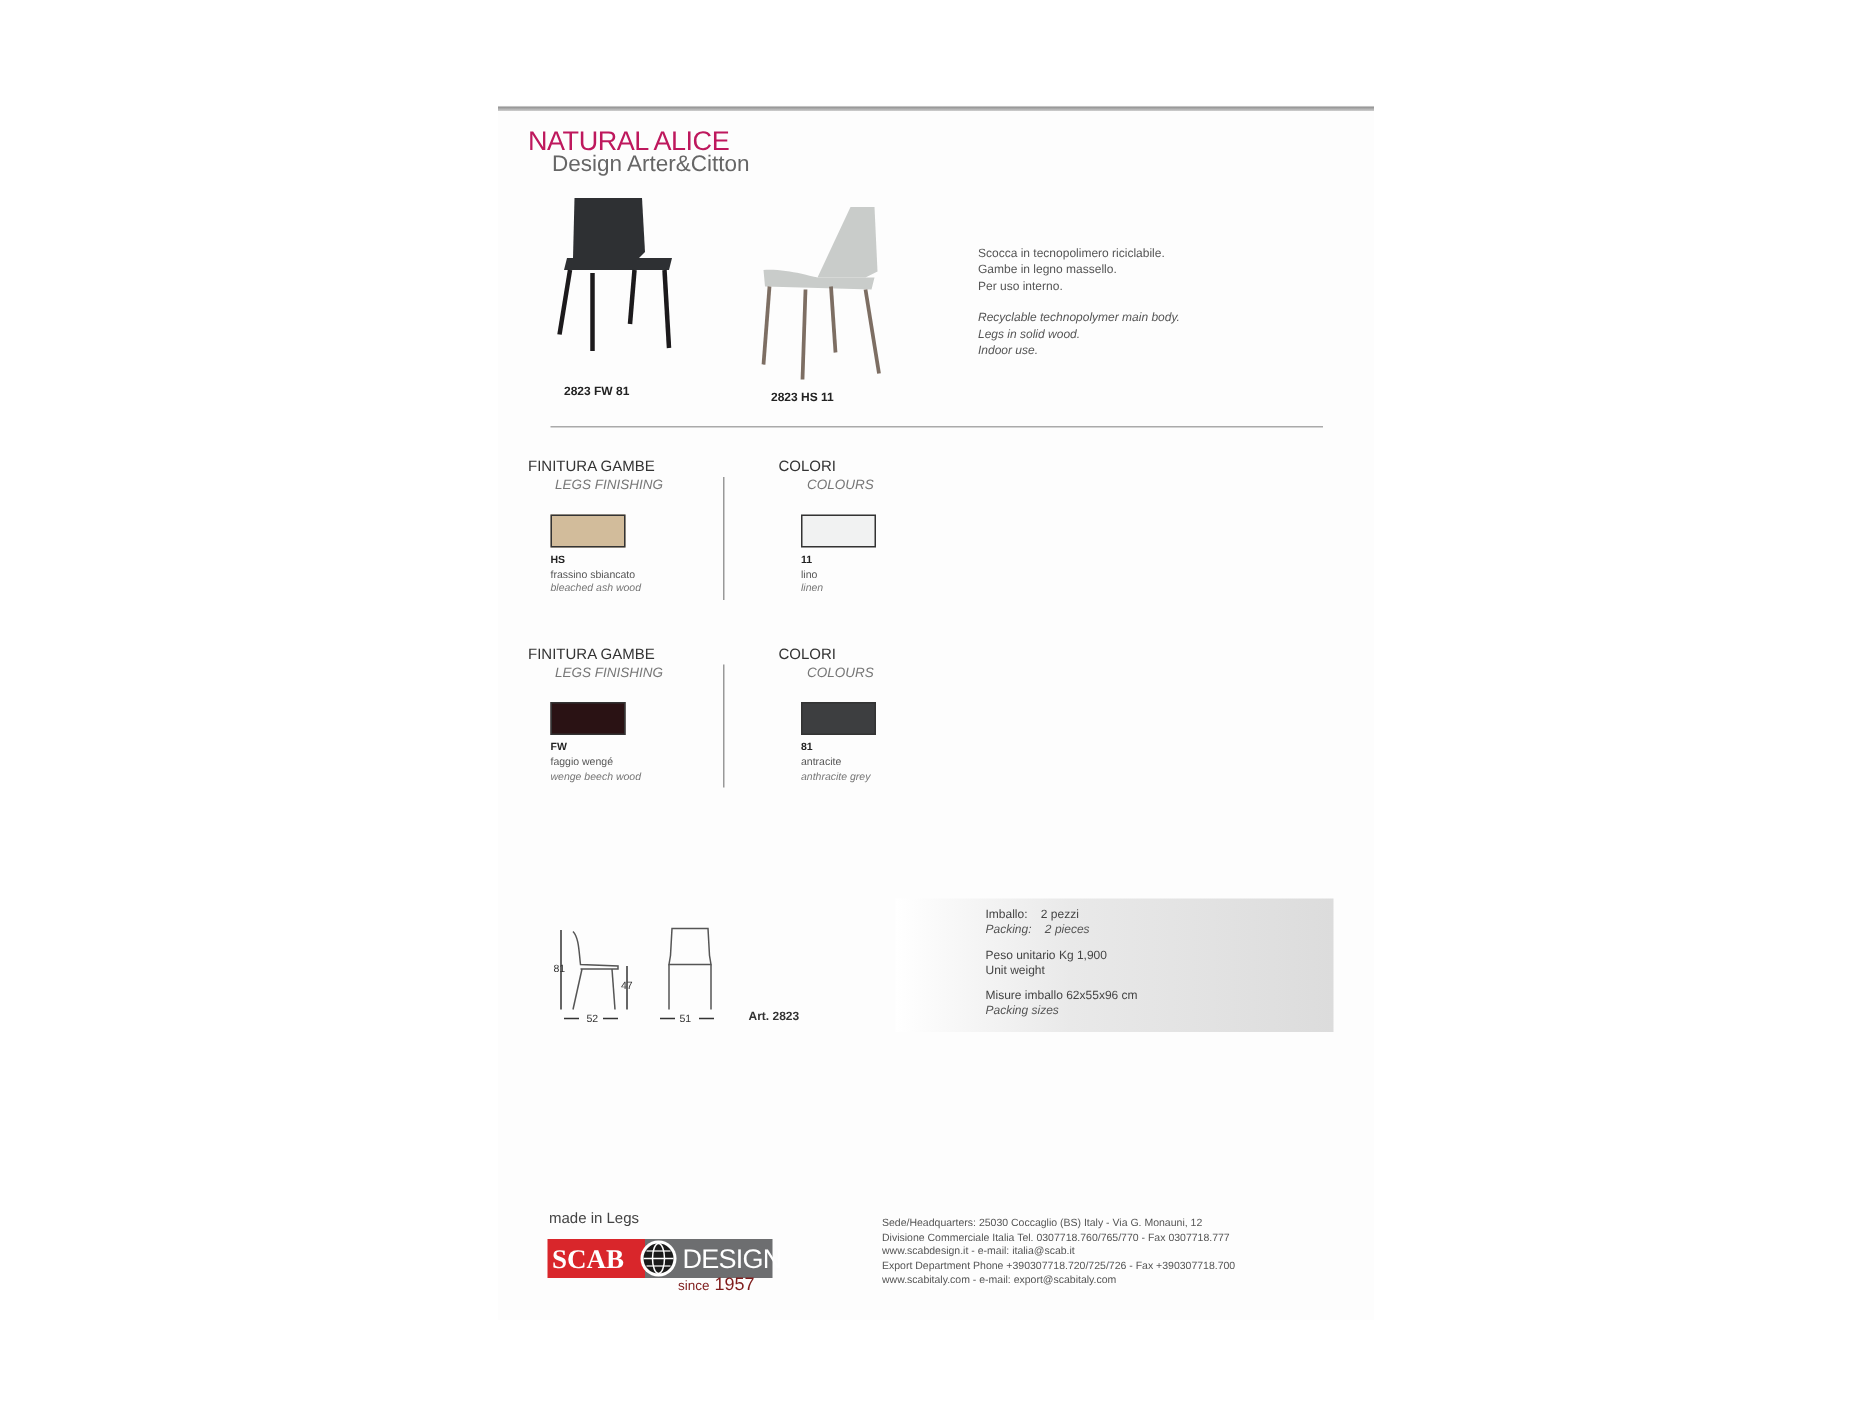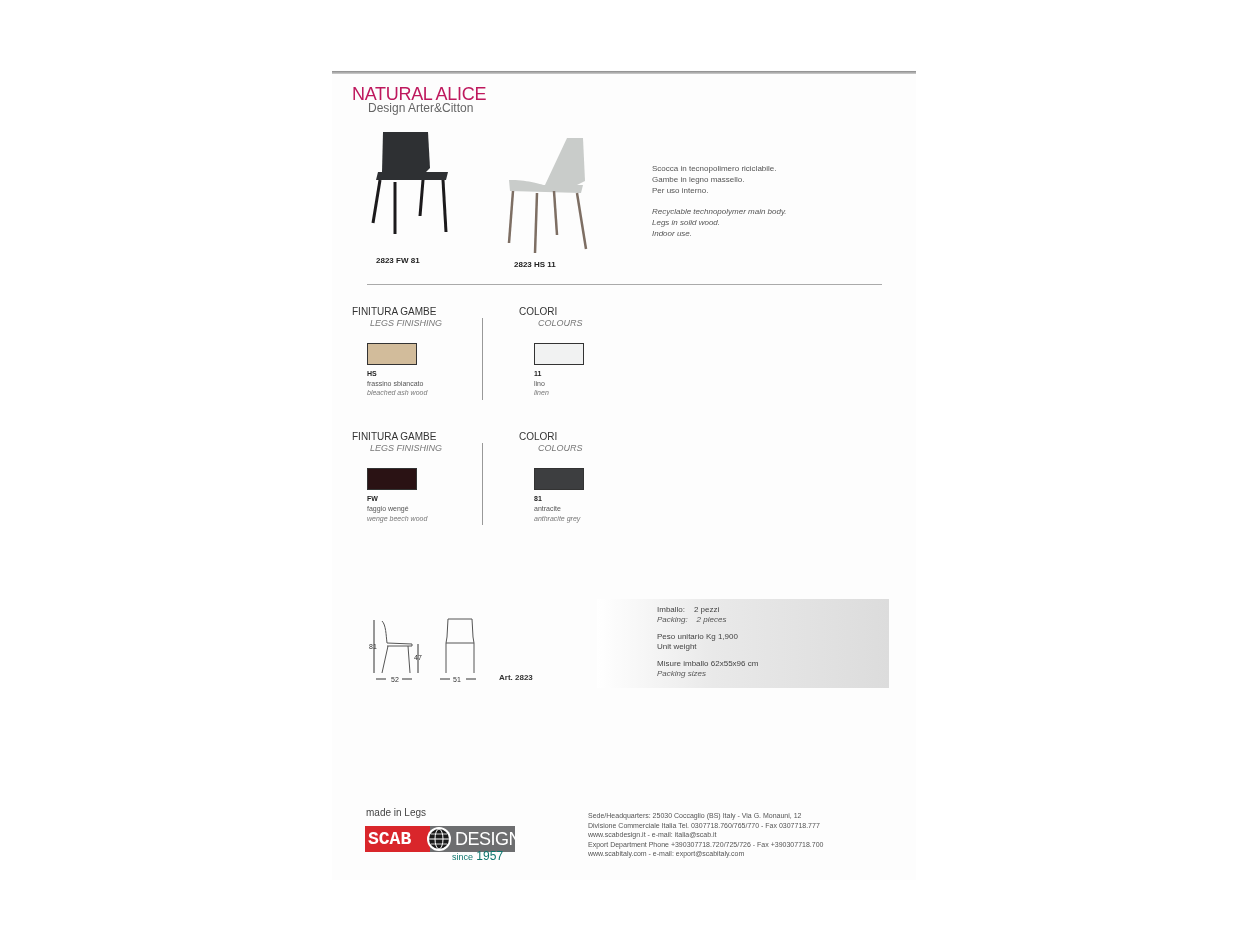--- a/index.html
+++ b/index.html
@@ -1,38 +1,38 @@
 <!DOCTYPE html>
 <html><head>
 <meta charset="utf-8">
 <style>
   html,body{margin:0;padding:0;background:#ffffff;}
   body{width:1248px;height:936px;position:relative;overflow:hidden;font-family:"Liberation Sans",sans-serif;color:#333;}
   .page{position:absolute;left:332px;top:70px;width:584px;height:810px;background:#fdfdfd;}
   .topbar{position:absolute;left:332px;top:71px;width:584px;height:3px;background:linear-gradient(#8a8a8a,#cfcfcf);}
   .abs{position:absolute;}
   .title{left:352px;top:84px;font-size:18px;color:#be185d;letter-spacing:-0.3px;font-family:"Liberation Sans",sans-serif;}
-  .subtitle{left:368px;top:101px;font-size:12px;color:#666;}
+  .subtitle{left:368px;top:101px;font-size:15px;color:#666;}
   .code{font-size:8px;color:#222;font-weight:bold;}
   .desc{left:652px;top:163px;font-size:8px;color:#555;line-height:11px;}
   .desc .it{font-style:italic;}
   .hr{left:367px;top:284px;width:515px;height:1px;background:#aaa;}
   .sechead{font-size:10px;color:#333;}
   .secsub{font-size:9px;color:#777;font-style:italic;}
   .vline{width:1px;background:#999;}
   .swatch{width:50px;height:22px;border:1px solid #333;box-sizing:border-box;}
   .scode{font-size:7px;font-weight:bold;color:#222;}
   .sname{font-size:7px;color:#555;}
   .sname-en{font-size:7px;color:#777;font-style:italic;}
   .pack{left:597px;top:599px;width:292px;height:89px;background:linear-gradient(90deg,#ffffff 0%,#e9e9e9 40%,#dcdcdc 100%);}
   .packtxt{font-size:8px;color:#444;line-height:10px;}
   .packtxt .it{font-style:italic;color:#555;}
   .made{left:366px;top:807px;font-size:10px;color:#444;}
   .logo{left:365px;top:826px;width:150px;height:26px;}
-  .since{left:452px;top:849px;font-size:12px;color:#0f766e;}
+  .since{left:452px;top:849px;font-size:12px;color:#7f1d1d;}
   .since small{font-size:9px;}
   .contact{left:588px;top:811px;font-size:7px;color:#555;line-height:9.5px;}
   .dimlbl{font-size:7px;color:#333;}
   .art{left:499px;top:673px;font-size:8px;font-weight:bold;color:#333;}
 </style>
 </head>
 <body>
 
 <div class="page"></div>
 <div class="abs topbar"></div>
@@ -135,21 +135,21 @@
   <div>Unit weight</div>
   <div style="height:7px"></div>
   <div>Misure imballo 62x55x96 cm</div>
   <div class="it">Packing sizes</div>
 </div>
 
 <div class="abs made">made in Legs</div>
 <div class="abs logo">
   <div style="position:absolute;left:0;top:0;width:65px;height:26px;background:#d9262b;"></div>
   <div style="position:absolute;left:65px;top:0;width:85px;height:26px;background:#6d6e70;"></div>
-  <span style="position:absolute;left:3px;top:3px;color:#fff;font-weight:bold;font-size:18px;font-family:Liberation Mono, monospace;">SCAB</span>
+  <span style="position:absolute;left:3px;top:3px;color:#fff;font-weight:bold;font-size:18px;font-family:Liberation Serif, serif;">SCAB</span>
   <svg style="position:absolute;left:61px;top:0" width="28" height="26">
     <circle cx="13" cy="13" r="12" fill="#fff"></circle>
     <circle cx="13" cy="13" r="10" fill="#1a1a1a"></circle>
     <ellipse cx="13" cy="13" rx="4" ry="10" fill="none" stroke="#fff" stroke-width="1"></ellipse>
     <line x1="3" y1="13" x2="23" y2="13" stroke="#fff" stroke-width="1"></line>
     <line x1="5" y1="8" x2="21" y2="8" stroke="#fff" stroke-width="0.8"></line>
     <line x1="5" y1="18" x2="21" y2="18" stroke="#fff" stroke-width="0.8"></line>
   </svg>
   <span style="position:absolute;left:90px;top:3px;color:#fff;font-size:18px;font-family:'Liberation Sans',sans-serif;letter-spacing:-0.5px;">DESIGN</span>
 </div>

